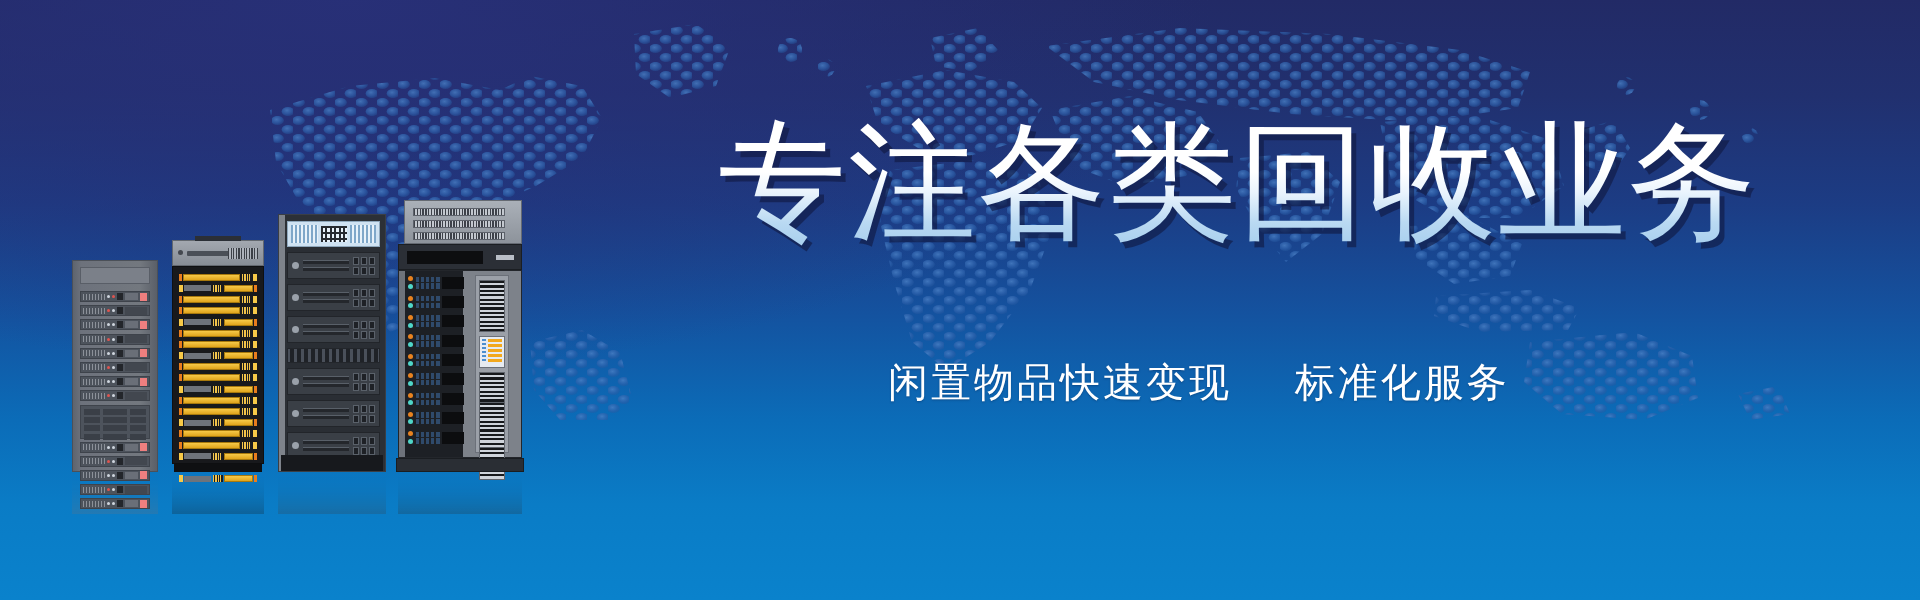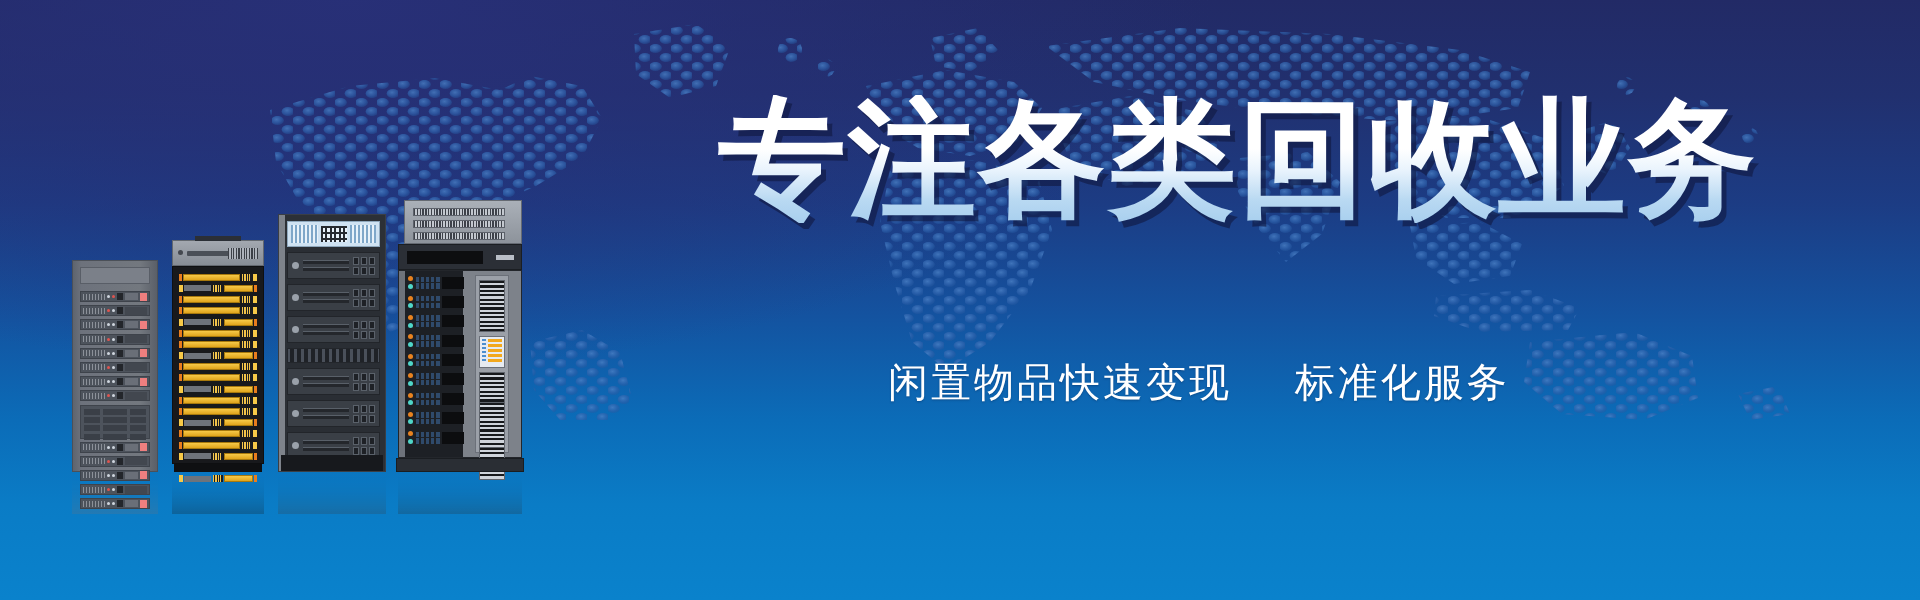--- a/index.html
+++ b/index.html
@@ -167,25 +167,25 @@
   .r4 .col .lcd .bl{width:4px;display:flex;flex-direction:column;gap:1.6px;}
   .r4 .col .lcd .bl i{display:block;height:2.4px;background:#4b8fd0;}
   .r4 .col .lcd .am{flex:1;display:flex;flex-direction:column;gap:1.8px;}
   .r4 .col .lcd .am i{display:block;height:3.2px;background:#f2a81d;}
   .r4 .foot{position:absolute;left:-2px;right:-2px;bottom:0;height:14px;background:#2a2e34;border:1px solid #1a1d21;}
 
   
   .headline{
     position:absolute;
     left:718px;
-    top:95px;
+    top:118px;
     font-size:128px;
     line-height:1;
     letter-spacing:2px;
-    font-weight:bold;
+    font-weight:normal;
     white-space:nowrap;
     font-family:"DejaVu Sans","Liberation Sans",sans-serif;
     background:linear-gradient(180deg,#ffffff 0%,#ffffff 42%,#eaf4fd 58%,#b9d9f2 82%,#a8cfee 100%);
     -webkit-background-clip:text;background-clip:text;
     color:transparent;-webkit-text-fill-color:transparent;
     filter:drop-shadow(5px 6px 0 rgba(16,24,64,.62));
   }
 
   
   .subtitle{

